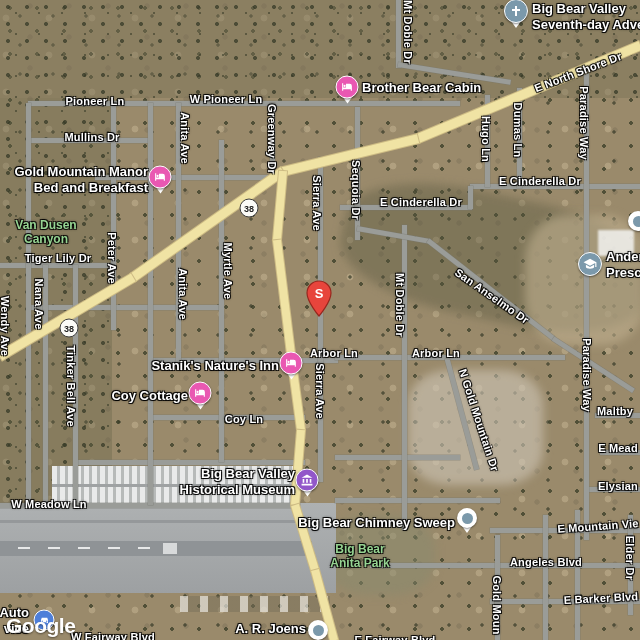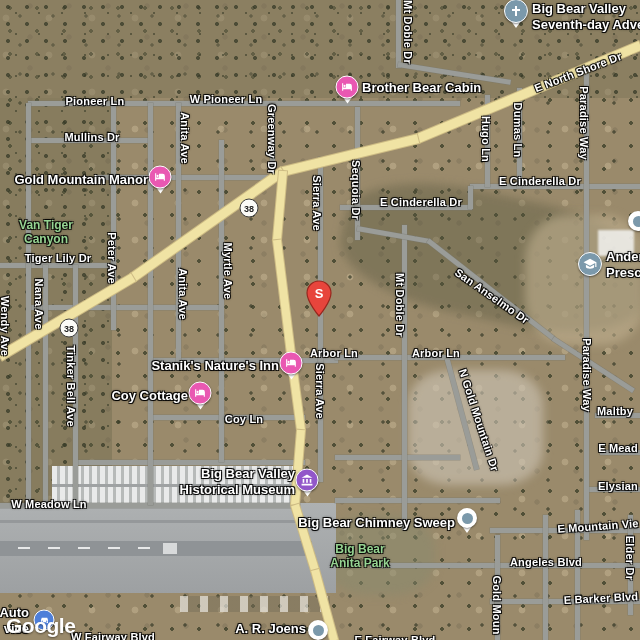--- a/index.html
+++ b/index.html
@@ -162,21 +162,21 @@
       <div class="street-label" style="left: 497px; top: 605px; transform: translate(-50%, -50%) rotate(90deg);">Gold Moun</div>
       <div class="street-label" style="left: 630px; top: 558px; transform: translate(-50%, -50%) rotate(90deg);">Elder Dr</div>
       <div class="street-label" style="left: 618px; top: 486px; transform: translate(-50%, -50%) rotate(0deg);">Elysian</div>
       <div class="street-label" style="left: 618px; top: 448px; transform: translate(-50%, -50%) rotate(0deg);">E Mead</div>
       <div class="street-label" style="left: 615px; top: 411px; transform: translate(-50%, -50%) rotate(0deg);">Maltby</div>
       <div class="street-label" style="left: 479px; top: 420px; transform: translate(-50%, -50%) rotate(72deg);">N Gold Mountain Dr</div>
       <div class="street-label" style="left: 587px; top: 375px; transform: translate(-50%, -50%) rotate(90deg);">Paradise Way</div>
       <div class="shield" style="left: 249px; top: 208px;">38</div>
       <div class="shield" style="left: 69px; top: 328px;">38</div>
       <div class="park-label" style="left: 46px; top: 232px;">
-        <div>Van Tiger</div>
+        <div>Van Dusen</div>
         <div>Canyon</div>
       </div>
       <div class="park-label" style="left: 360px; top: 556px;">
         <div>Big Bear</div>
         <div>Anita Park</div>
       </div>
       <div class="poi" style="left: 347px; top: 87px;">
         <div class="poi-tail"></div>
         <div class="poi-c" style="width: 21px; height: 21px; background: rgb(233, 88, 178);">
           <svg width="13" height="13" viewBox="0 0 24 24" fill="#fff">
@@ -192,20 +192,21 @@
         <div class="poi-tail"></div>
         <div class="poi-c" style="width: 21px; height: 21px; background: rgb(233, 88, 178);">
           <svg width="13" height="13" viewBox="0 0 24 24" fill="#fff">
             <path d="M3 5v14h2v-3h14v3h2v-9a4 4 0 0 0-4-4h-7v7H5V5H3z"></path>
             <circle cx="7.5" cy="10" r="2"></circle>
           </svg>
         </div>
       </div>
       <div class="place-label" style="right: 492px; text-align: right; top: 180px; transform: translateY(-50%);">
         <div>Gold Mountain Manor</div>
+        <div>Bed and Breakfast</div>
       </div>
       <div class="poi" style="left: 291px; top: 363px;">
         <div class="poi-tail"></div>
         <div class="poi-c" style="width: 21px; height: 21px; background: rgb(233, 88, 178);">
           <svg width="13" height="13" viewBox="0 0 24 24" fill="#fff">
             <path d="M3 5v14h2v-3h14v3h2v-9a4 4 0 0 0-4-4h-7v7H5V5H3z"></path>
             <circle cx="7.5" cy="10" r="2"></circle>
           </svg>
         </div>
       </div>

